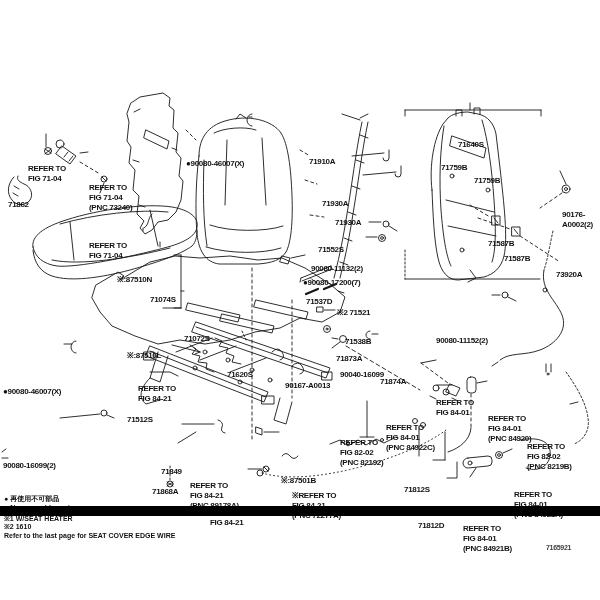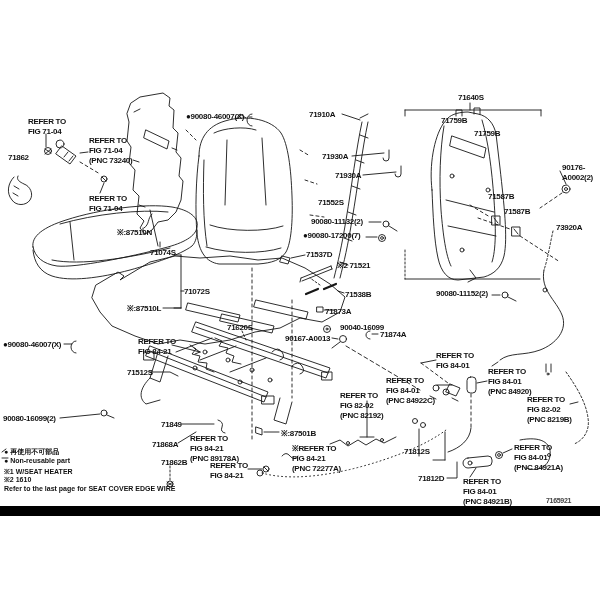--- a/index.html
+++ b/index.html
@@ -1,20 +1,20 @@
 <!DOCTYPE html>
 <html><head>
 <meta charset="utf-8">
 <style>
   html,body{margin:0;padding:0;background:#fff;}
   .stage{position:relative;width:600px;height:600px;background:#ffffff;overflow:hidden;
          font-family:"Liberation Sans",sans-serif;}
   svg.art{position:absolute;left:0;top:0;}
   .lbl{position:absolute;font:bold 8px/1.25 "Liberation Sans",sans-serif;
-       letter-spacing:-0.3px;color:#111;white-space:pre-line;}
+       letter-spacing:-0.3px;color:#111;white-space:pre-line;margin-top:47px;}
   .sm{font-size:7px;line-height:1.3;letter-spacing:0;}
   .corner{font:bold 7px "Liberation Sans",sans-serif;color:#444;}
   .footerbar{position:absolute;left:0;top:506px;width:600px;height:10px;background:#000;}
 </style>
 </head>
 <body>
 
 <div class="stage">
 
   <svg class="art" width="600" height="600" viewBox="0 0 600 600" stroke="#161616" fill="none" stroke-width="0.9" stroke-linejoin="round" stroke-linecap="round">
@@ -273,21 +273,21 @@
   <div class="lbl" style="left:117px;top:228px">※:87510N</div>
   <div class="lbl" style="left:150px;top:248px">71074S</div>
   <div class="lbl" style="left:184px;top:287px">71072S</div>
   <div class="lbl" style="left:127px;top:304px">※:87510L</div>
   <div class="lbl" style="left:3px;top:340px">●90080-46007(X)</div>
   <div class="lbl" style="left:138px;top:337px">REFER TO
 FIG 84-21</div>
   <div class="lbl" style="left:306px;top:250px">71537D</div>
   <div class="lbl" style="left:337px;top:261px">※2 71521</div>
   <div class="lbl" style="left:345px;top:290px">71538B</div>
-  <div class="lbl" style="left:325px;top:307px">71873A</div>
+  <div class="lbl" style="left:336px;top:307px">71873A</div>
   <div class="lbl" style="left:340px;top:323px">90040-16099</div>
   <div class="lbl" style="left:285px;top:334px">90167-A0013</div>
   <div class="lbl" style="left:380px;top:330px">71874A</div>
   <div class="lbl" style="left:227px;top:323px">71620S</div>
   <div class="lbl" style="left:127px;top:368px">71512S</div>
   <div class="lbl" style="left:436px;top:351px">REFER TO
 FIG 84-01</div>
   <div class="lbl" style="left:488px;top:367px">REFER TO
 FIG 84-01
 (PNC 84920)</div>
@@ -306,21 +306,21 @@
   <div class="lbl" style="left:161px;top:458px">71862B</div>
   <div class="lbl" style="left:190px;top:434px">REFER TO
 FIG 84-21
 (PNC 89178A)</div>
   <div class="lbl" style="left:210px;top:461px">REFER TO
 FIG 84-21</div>
   <div class="lbl" style="left:281px;top:429px">※:87501B</div>
   <div class="lbl" style="left:292px;top:444px">※REFER TO
 FIG 84-21
 (PNC 72277A)</div>
-  <div class="lbl" style="left:404px;top:447px">71812S</div>
+  <div class="lbl" style="left:404px;top:438px">71812S</div>
   <div class="lbl" style="left:418px;top:474px">71812D</div>
   <div class="lbl" style="left:514px;top:443px">REFER TO
 FIG 84-01
 (PNC 84921A)</div>
   <div class="lbl" style="left:463px;top:477px">REFER TO
 FIG 84-01
 (PNC 84921B)</div>
 
   <div class="lbl sm" style="left:4px;top:447px">● 再使用不可部品</div>
   <div class="lbl sm" style="left:4px;top:456px">● Non-reusable part</div>

